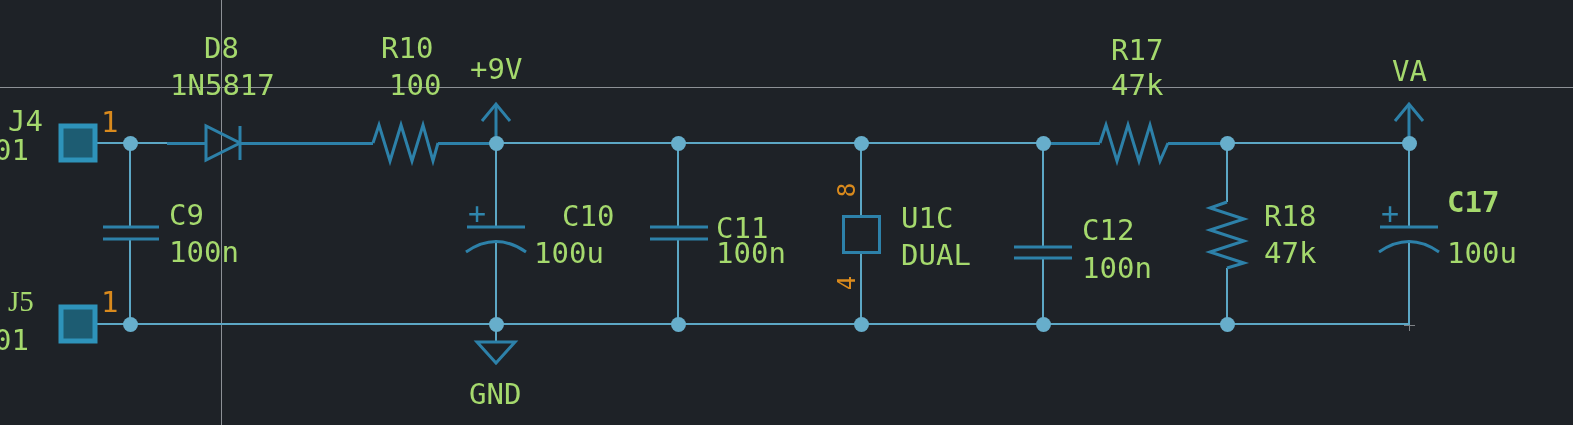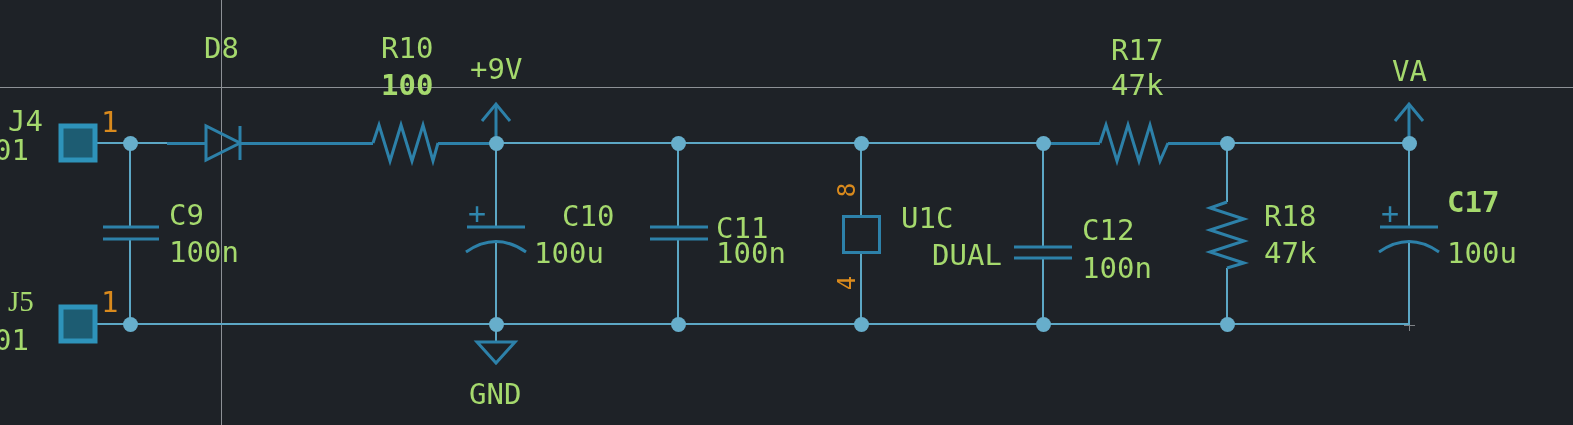--- a/index.html
+++ b/index.html
@@ -145,42 +145,43 @@
 
   <span class="lbl" style="left:8px;top:107px;">J4</span>
   <span class="lbl" style="left:-6px;top:136px;">01</span>
   <span class="lbl orange" style="left:101px;top:108px;">1</span>
 
   <span class="lbl" style="left:8px;top:287px;font-family:Liberation Serif, serif;">J5</span>
   <span class="lbl" style="left:-6px;top:326px;">01</span>
   <span class="lbl orange" style="left:101px;top:288px;">1</span>
 
   <span class="lbl" style="left:204px;top:34px;">D8</span>
+  <span class="lbl" style="left:170px;top:71px;">1N5817</span>
 
   <span class="lbl" style="left:381px;top:34px;">R10</span>
-  <span class="lbl" style="left:381px;top:71px;font-weight:bold;">100</span>
+  <span class="lbl" style="left:389px;top:71px;">100</span>
 
   <span class="lbl" style="left:470px;top:55px;">+9V</span>
   <span class="lbl" style="left:1392px;top:57px;">VA</span>
   <span class="lbl" style="left:469px;top:380px;">GND</span>
 
   <span class="lbl" style="left:169px;top:201px;">C9</span>
   <span class="lbl" style="left:169px;top:238px;">100n</span>
 
   <span class="lbl blue" style="left:468px;top:199px;">+</span>
   <span class="lbl" style="left:562px;top:202px;">C10</span>
   <span class="lbl" style="left:534px;top:239px;">100u</span>
 
   <span class="lbl" style="left:716px;top:214px;">C11</span>
   <span class="lbl" style="left:716px;top:239px;">100n</span>
 
   <span class="lbl orange rot" style="left:840px;top:178px;">8</span>
   <span class="lbl orange rot" style="left:840px;top:271px;">4</span>
   <span class="lbl" style="left:901px;top:204px;">U1C</span>
-  <span class="lbl" style="left:901px;top:241px;margin-left:31px;">DUAL</span>
+  <span class="lbl" style="left:901px;top:241px;">DUAL</span>
 
   <span class="lbl" style="left:1082px;top:216px;">C12</span>
   <span class="lbl" style="left:1082px;top:254px;">100n</span>
 
   <span class="lbl" style="left:1111px;top:36px;">R17</span>
   <span class="lbl" style="left:1111px;top:71px;">47k</span>
 
   <span class="lbl" style="left:1264px;top:202px;">R18</span>
   <span class="lbl" style="left:1264px;top:239px;">47k</span>
 

